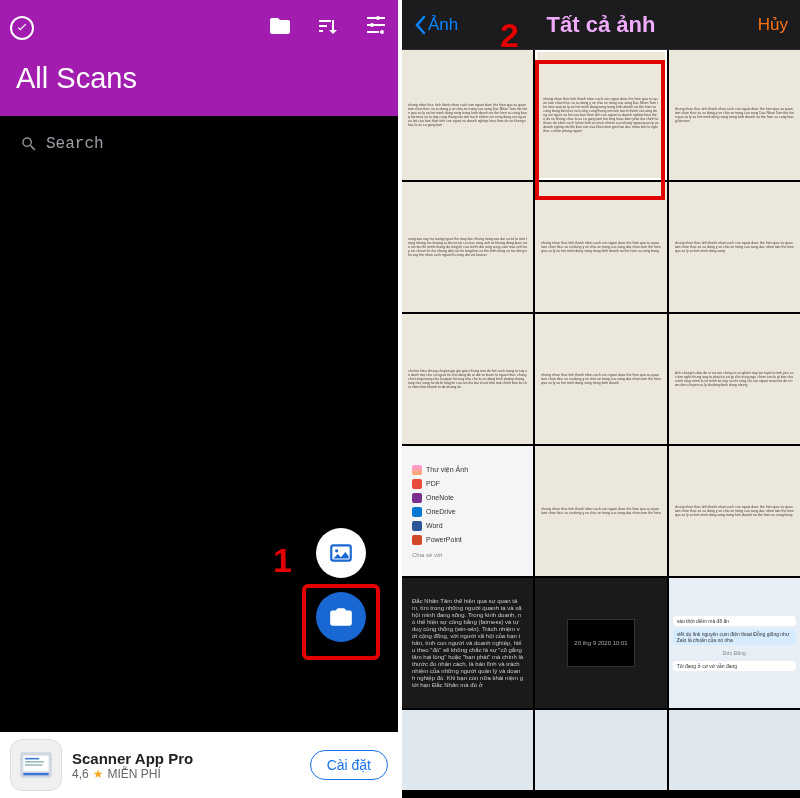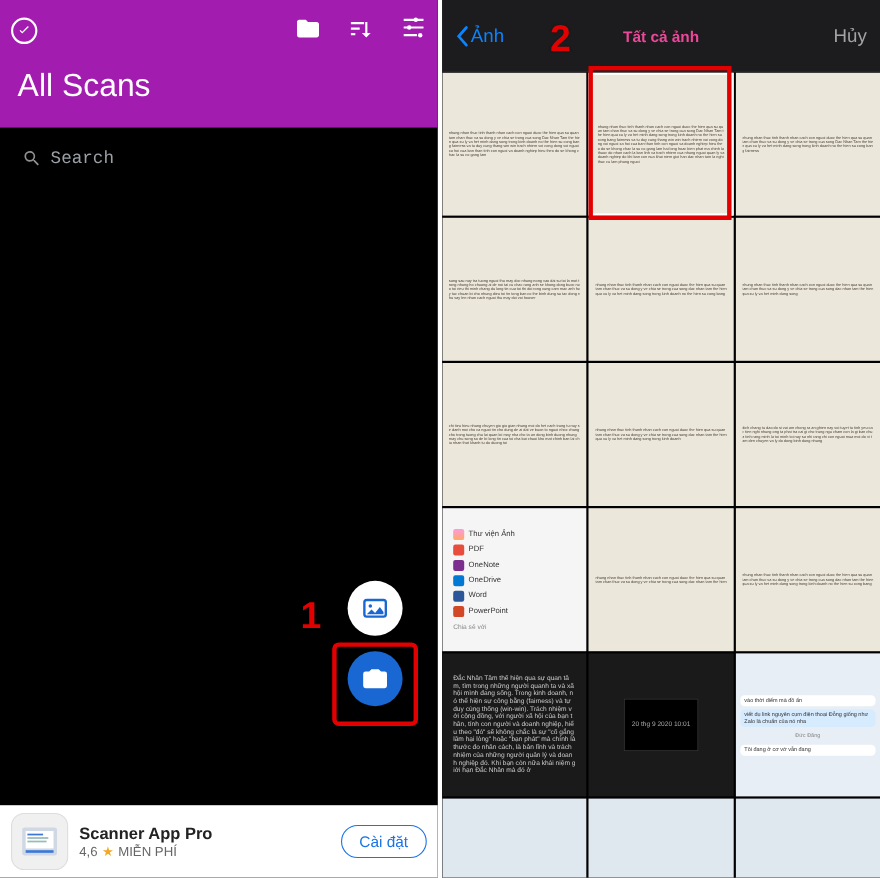--- a/index.html
+++ b/index.html
@@ -59,27 +59,27 @@
   .ad-text { flex: 1; display: flex; flex-direction: column; }
   .ad-title { font-size: 15px; font-weight: 600; color: #222; }
   .ad-sub { font-size: 12px; color: #666; display: flex; gap: 4px; }
   .ad-btn {
     background: #fff; color: #1a73e8; border: 1.5px solid #1a73e8; border-radius: 18px;
     padding: 6px 16px; font-size: 14px; font-weight: 500;
   }
 
   
   .right .rheader {
-    height: 66px; display: flex; align-items: center; justify-content: space-between;
+    height: 50px; display: flex; align-items: center; justify-content: space-between;
     padding: 0 12px; background: #1c1c1e; color: #0a84ff; font-size: 17px;
     border-bottom: 1px solid #2c2c2e;
   }
   .rheader .back { display: flex; align-items: center; gap: 2px; color: #0a84ff; }
-  .rheader .center { color: #ec4899; font-weight: 600; font-size: 14px; position: absolute; left: 50%; transform: translateX(-50%); }
-  .rheader .cancel { color: #a3a3a3; }
+  .rheader .center { color: #f0abfc; font-weight: 600; font-size: 22px; position: absolute; left: 50%; transform: translateX(-50%); }
+  .rheader .cancel { color: #f97316; }
   .rgrid {
     display: grid; grid-template-columns: repeat(3, 1fr);
     grid-auto-rows: 130px; gap: 2px; background: #000; padding: 0; height: calc(100% - 58px);
     overflow: hidden;
   }
   .rthumb {
     background: #ece7db; position: relative; overflow: hidden;
     display: flex; flex-direction: column; justify-content: center; padding: 6px;
   }
   .rthumb.dark { background: #1a1a1a; }

